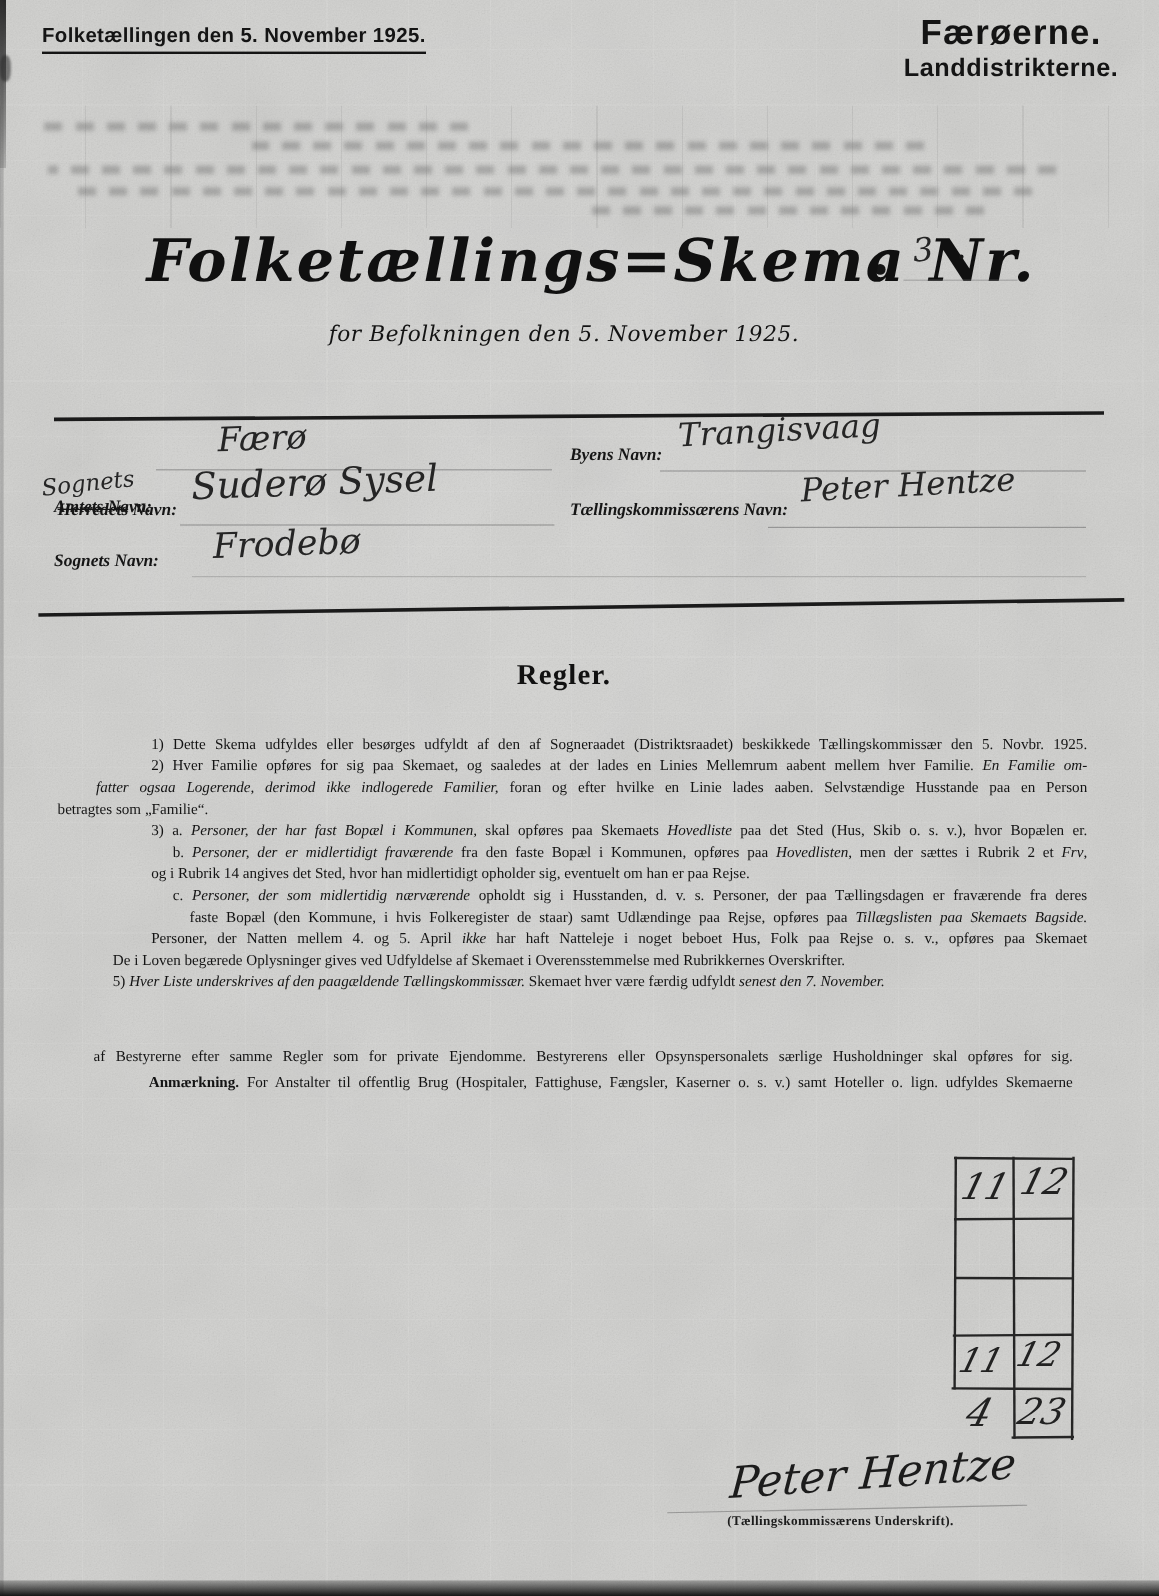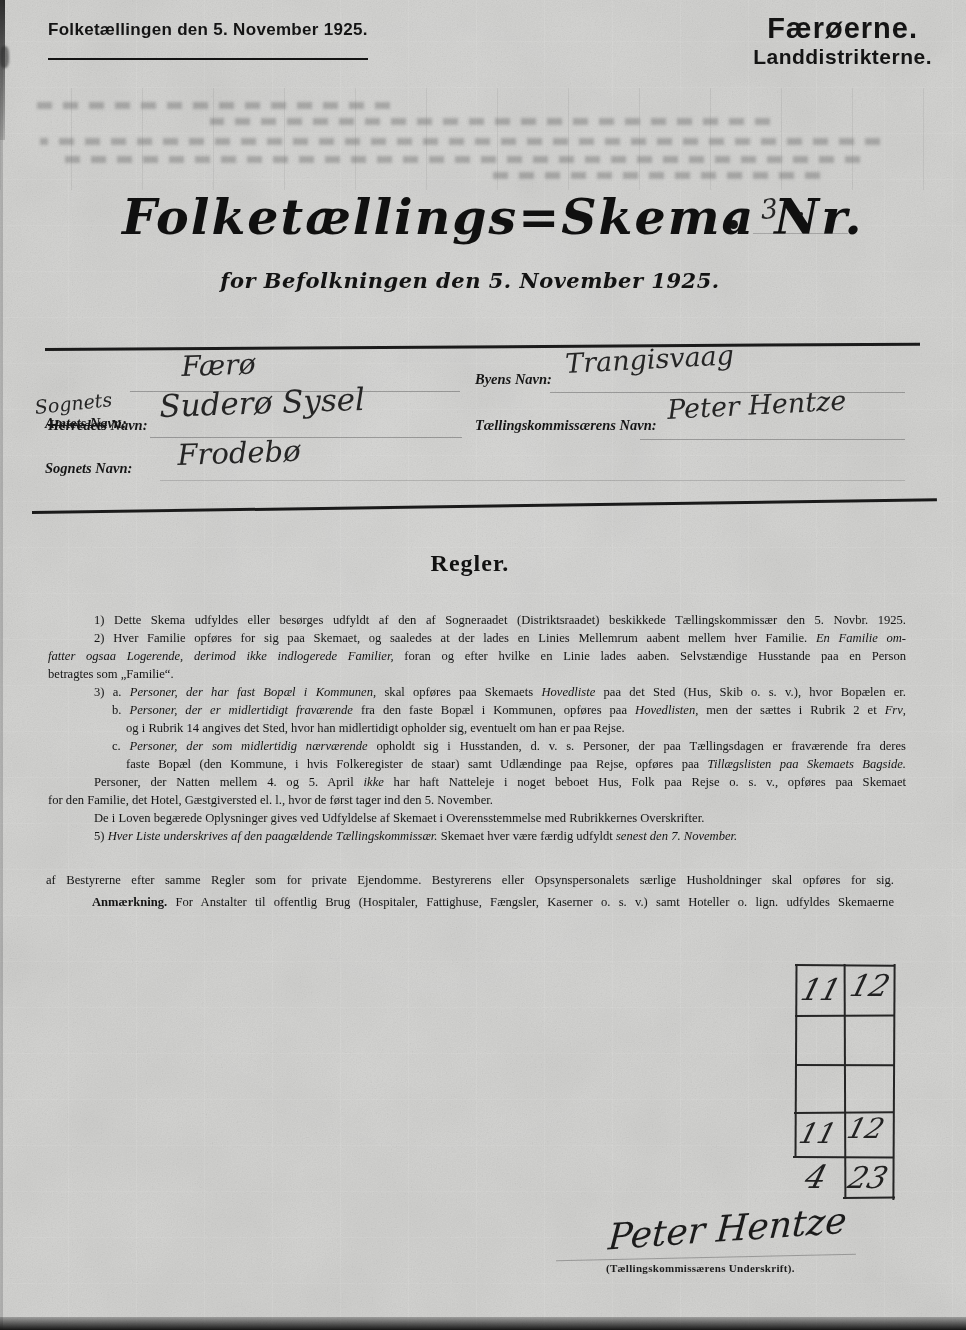--- a/index.html
+++ b/index.html
@@ -22,36 +22,36 @@
     background:repeating-linear-gradient(90deg, rgba(90,90,90,.34) 0 15px, transparent 15px 26px);}
   
   .edge-left-dark{position:absolute;left:0;top:0;width:5px;height:140px;
     background:linear-gradient(to bottom,#2a2a2a,rgba(80,80,80,.25));}
   .edge-left-strip{position:absolute;left:0;top:0;width:3px;height:100%;background:rgba(60,60,60,.22);}
   .edge-blob{position:absolute;left:0;top:46px;width:9px;height:22px;border-radius:40%;background:rgba(40,40,40,.55);filter:blur(1px);}
   .edge-bottom{position:absolute;left:0;bottom:0;width:100%;height:13px;
     background:linear-gradient(to bottom, rgba(70,70,70,.35), #161616);}
   .ink-dot{position:absolute;border-radius:50%;background:#151515;}
   
-  .hdr-left{position:absolute;left:48px;top:20px;font-family:"Liberation Sans",sans-serif;
+  .hdr-left{position:absolute;left:35px;top:20px;font-family:"Liberation Sans",sans-serif;
     font-weight:bold;font-size:17px;letter-spacing:.3px;color:#141414;
-    border-bottom:2px solid #141414;padding-bottom:18px;}
+    border-bottom:2px solid #141414;padding-bottom:3px;}
   .hdr-right{position:absolute;right:34px;top:12px;text-align:center;
     font-family:"Liberation Sans",sans-serif;font-weight:bold;color:#141414;}
   .hdr-right .l1{font-size:29px;letter-spacing:1px;line-height:32px;}
   .hdr-right .l2{font-size:21px;letter-spacing:.5px;line-height:26px;}
   
   .title-main{position:absolute;left:122px;top:188px;
     font-family:"DejaVu Serif",serif;font-style:italic;font-weight:bold;
     font-size:49px;letter-spacing:2px;color:#101010;white-space:nowrap;}
   .schema-no{position:absolute;left:762px;top:194px;font-size:27px;}
   .no-underline{position:absolute;left:753px;top:233px;width:95px;height:1px;background:rgba(130,130,130,.5);}
   .subtitle{position:absolute;left:0;top:268px;width:940px;text-align:center;
-    font-family:"DejaVu Serif",serif;font-style:italic;font-weight:bold;
-    font-size:21px;letter-spacing:.5px;color:#131313;}
+    font-family:"DejaVu Serif",serif;font-style:italic;font-weight:normal;
+    font-size:18px;letter-spacing:.5px;color:#131313;}
   
   .thickline{position:absolute;height:3px;background:#1b1b1b;transform-origin:left center;}
   .tl1{left:45px;top:348px;width:875px;transform:rotate(-0.35deg);}
   .tl2{left:32px;top:511px;width:905px;transform:rotate(-0.8deg);}
   
   .flabel{position:absolute;font-family:"Liberation Serif",serif;font-style:italic;
     font-weight:bold;font-size:14.5px;color:#161616;white-space:nowrap;}
   .strike{text-decoration:line-through;}
   .fline{position:absolute;height:1px;background:rgba(110,110,110,.55);}
   .hw{position:absolute;font-family:"DejaVu Serif",serif;font-style:italic;color:#262626;
@@ -60,21 +60,21 @@
   .regler-h{position:absolute;left:0;top:550px;width:940px;text-align:center;
     font-family:"Liberation Serif",serif;font-weight:bold;font-size:24px;letter-spacing:1px;color:#111;}
   .rules{position:absolute;left:48px;top:611px;width:858px;
     font-family:"Liberation Serif",serif;font-size:12.6px;line-height:18px;color:#141414;}
   .rules .rline{min-height:18px;}
   .remark{position:absolute;left:46px;top:869px;width:848px;
     font-family:"Liberation Serif",serif;font-size:12.6px;line-height:22px;color:#141414;}
   .i1{padding-left:46px;}
   .i2{padding-left:64px;}
   .i3{padding-left:78px;}
-  .just{text-align:justify;text-align-last:justify;}
+  .just{text-align:justify;text-align-last:justify;margin-left:32px;}
   .it{font-style:italic;}
   .bd{font-weight:bold;}
   
   .tline{position:absolute;background:#262626;transform-origin:left center;}
   .tline.h{height:2px;}
   .tline.v{width:2px;}
   .hwnum{position:absolute;font-family:"DejaVu Serif",serif;font-style:italic;color:#222;
     transform:skewX(-15deg);white-space:nowrap;}
   
   .sig{position:absolute;left:608px;top:1208px;font-family:"DejaVu Serif",serif;
@@ -150,21 +150,20 @@
     <div class="rline i1 just"><span>1) Dette Skema udfyldes eller besørges udfyldt af den af Sogneraadet (Distriktsraadet) beskikkede Tællingskommissær den 5. Novbr. 1925.</span></div>
     <div class="rline i1 just"><span>2) Hver Familie opføres for sig paa Skemaet, og saaledes at der lades en Linies Mellemrum aabent mellem hver Familie. </span><span class="it">En Familie om-</span></div>
     <div class="rline just"><span class="it">fatter ogsaa Logerende, derimod ikke indlogerede Familier,</span><span> foran og efter hvilke en Linie lades aaben. Selvstændige Husstande paa en Person</span></div>
     <div class="rline"><span>betragtes som „Familie“.</span></div>
     <div class="rline i1 just"><span>3) a. </span><span class="it">Personer, der har fast Bopæl i Kommunen,</span><span> skal opføres paa Skemaets </span><span class="it">Hovedliste</span><span> paa det Sted (Hus, Skib o. s. v.), hvor Bopælen er.</span></div>
     <div class="rline i2 just"><span>b. </span><span class="it">Personer, der er midlertidigt fraværende</span><span> fra den faste Bopæl i Kommunen, opføres paa </span><span class="it">Hovedlisten</span><span>, men der sættes i Rubrik 2 et </span><span class="it">Frv</span><span>,</span></div>
     <div class="rline i3"><span>og i Rubrik 14 angives det Sted, hvor han midlertidigt opholder sig, eventuelt om han er paa Rejse.</span></div>
     <div class="rline i2 just"><span>c. </span><span class="it">Personer, der som midlertidig nærværende</span><span> opholdt sig i Husstanden, d. v. s. Personer, der paa Tællingsdagen er fraværende fra deres</span></div>
     <div class="rline i3 just"><span>faste Bopæl (den Kommune, i hvis Folkeregister de staar) samt Udlændinge paa Rejse, opføres paa </span><span class="it">Tillægslisten paa Skemaets Bagside.</span></div>
     <div class="rline i1 just"><span>Personer, der Natten mellem 4. og 5. April </span><span class="it">ikke</span><span> har haft Natteleje i noget beboet Hus, Folk paa Rejse o. s. v., opføres paa Skemaet</span></div>
-    <div class="rline"><span>for den Familie, det Hotel, Gæstgiversted el. l., hvor de først tager ind den 5. November.</span></div>
     <div class="rline i1"><span>De i Loven begærede Oplysninger gives ved Udfyldelse af Skemaet i Overensstemmelse med Rubrikkernes Overskrifter.</span></div>
     <div class="rline i1"><span>5) </span><span class="it">Hver Liste underskrives af den paagældende Tællingskommissær.</span><span> Skemaet hver være færdig udfyldt </span><span class="it">senest den 7. November.</span></div>
   </div>
 
   <div class="remark">
     <div class="rline just"><span>af Bestyrerne efter samme Regler som for private Ejendomme. Bestyrerens eller Opsynspersonalets særlige Husholdninger skal opføres for sig.</span></div>
     <div class="rline i1 just"><span class="bd">Anmærkning.</span><span> For Anstalter til offentlig Brug (Hospitaler, Fattighuse, Fængsler, Kaserner o. s. v.) samt Hoteller o. lign. udfyldes Skemaerne</span></div>
   </div>
 
   <div class="tline h" style="left:795px;top:964px;width:99px;transform:rotate(.4deg);"></div>

